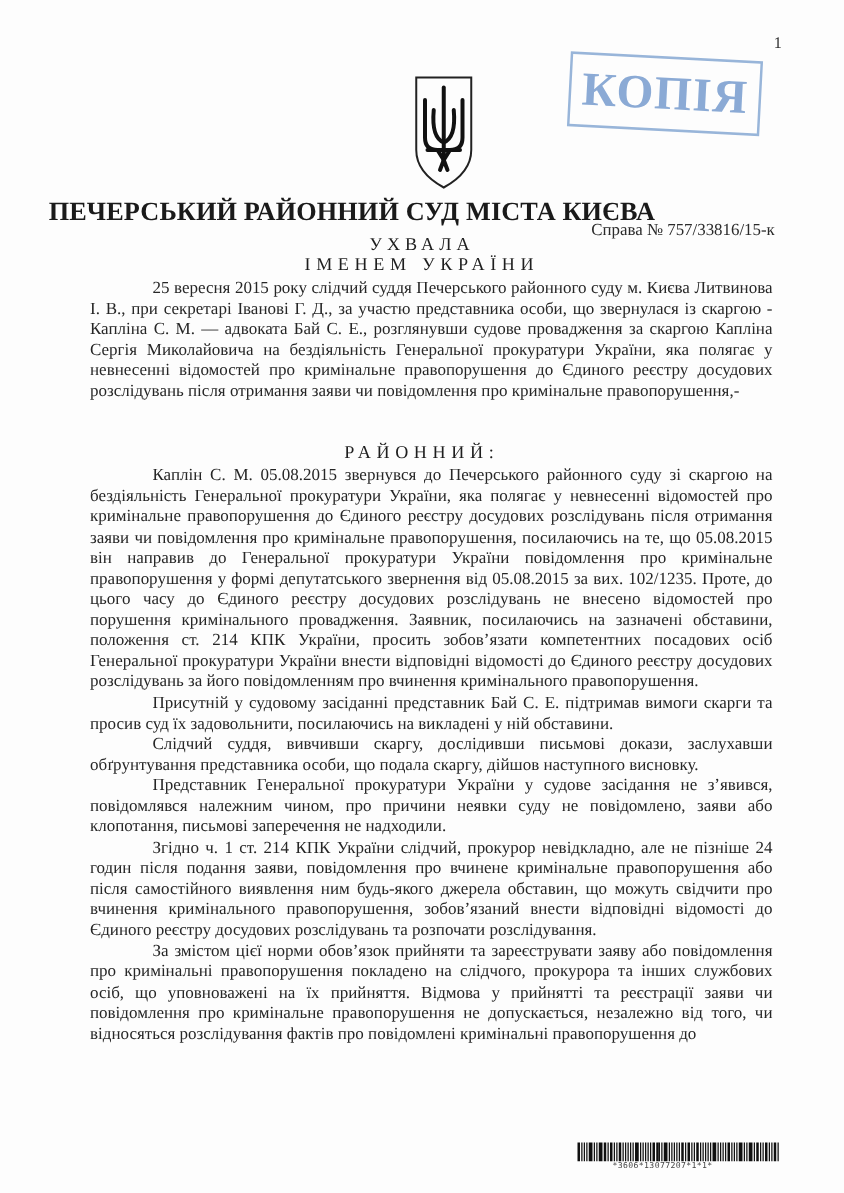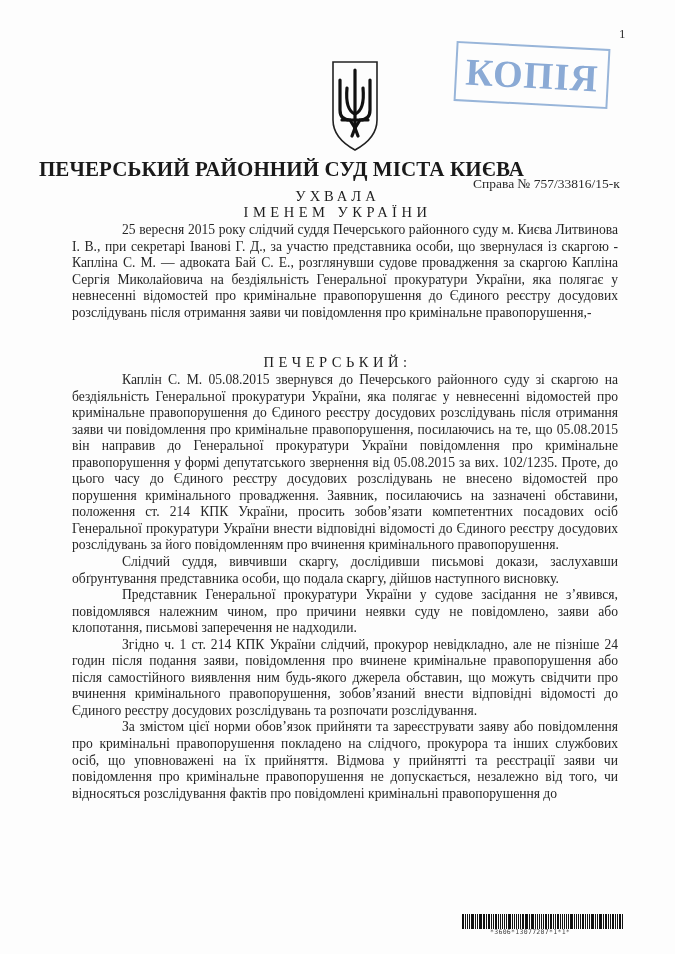--- a/index.html
+++ b/index.html
@@ -59,24 +59,25 @@
   <div class="court-title">ПЕЧЕРСЬКИЙ РАЙОННИЙ СУД МІСТА КИЄВА</div>
   <div class="case-number">Справа № 757/33816/15-к</div>
 
   <div class="heading-center h-ukhvala">УХВАЛА</div>
   <div class="heading-center h-imenem">ІМЕНЕМ УКРАЇНИ</div>
 
   <div class="text-block" style="top:222px;">
     <p>25 вересня 2015 року слідчий суддя Печерського районного суду м. Києва Литвинова І. В., при секретарі Івановi Г. Д., за участю представника особи, що звернулася із скаргою - Капліна С. М. — адвоката Бай С. Е., розглянувши судове провадження за скаргою Капліна Сергія Миколайовича на бездіяльність Генеральної прокуратури України, яка полягає у невнесенні відомостей про кримінальне правопорушення до Єдиного реєстру досудових розслідувань після отримання заяви чи повідомлення про кримінальне правопорушення,-</p>
   </div>
 
-  <div class="heading-center h-vstanovyv">ПЕЧЕРСЬКИЙ:</div>
+  <div class="heading-center h-vstanovyv">РАЙОННИЙ:</div>
 
   <div class="text-block" style="top:372px;">
     <p>Каплін С. М. 05.08.2015 звернувся до Печерського районного суду зі скаргою на бездіяльність Генеральної прокуратури України, яка полягає у невнесенні відомостей про кримінальне правопорушення до Єдиного реєстру досудових розслідувань після отримання заяви чи повідомлення про кримінальне правопорушення, посилаючись на те, що 05.08.2015 він направив до Генеральної прокуратури України повідомлення про кримінальне правопорушення у формі депутатського звернення від 05.08.2015 за вих. 102/1235. Проте, до цього часу до Єдиного реєстру досудових розслідувань не внесено відомостей про порушення кримінального провадження. Заявник, посилаючись на зазначені обставини, положення ст. 214 КПК України, просить зобов’язати компетентних посадових осіб Генеральної прокуратури України внести відповідні відомості до Єдиного реєстру досудових розслідувань за його повідомленням про вчинення кримінального правопорушення.</p>
+    <p>Присутній у судовому засіданні представник Бай С. Е. підтримав вимоги скарги та просив суд їх задовольнити, посилаючись на викладені у ній обставини.</p>
     <p>Слідчий суддя, вивчивши скаргу, дослідивши письмові докази, заслухавши обґрунтування представника особи, що подала скаргу, дійшов наступного висновку.</p>
     <p>Представник Генеральної прокуратури України у судове засідання не з’явився, повідомлявся належним чином, про причини неявки суду не повідомлено, заяви або клопотання, письмові заперечення не надходили.</p>
     <p>Згідно ч. 1 ст. 214 КПК України слідчий, прокурор невідкладно, але не пізніше 24 годин після подання заяви, повідомлення про вчинене кримінальне правопорушення або після самостійного виявлення ним будь-якого джерела обставин, що можуть свідчити про вчинення кримінального правопорушення, зобов’язаний внести відповідні відомості до Єдиного реєстру досудових розслідувань та розпочати розслідування.</p>
     <p>За змістом цієї норми обов’язок прийняти та зареєструвати заяву або повідомлення про кримінальні правопорушення покладено на слідчого, прокурора та інших службових осіб, що уповноважені на їх прийняття. Відмова у прийнятті та реєстрації заяви чи повідомлення про кримінальне правопорушення не допускається, незалежно від того, чи відносяться розслідування фактів про повідомлені кримінальні правопорушення до</p>
   </div>
 
   <div class="barcode" id="barcode">
       <span style="width: 1.7px; margin-right: 1.2px;"></span>
       <span style="width: 0.85px; margin-right: 0.9px;"></span>
       <span style="width: 0.85px; margin-right: 1.2px;"></span>

